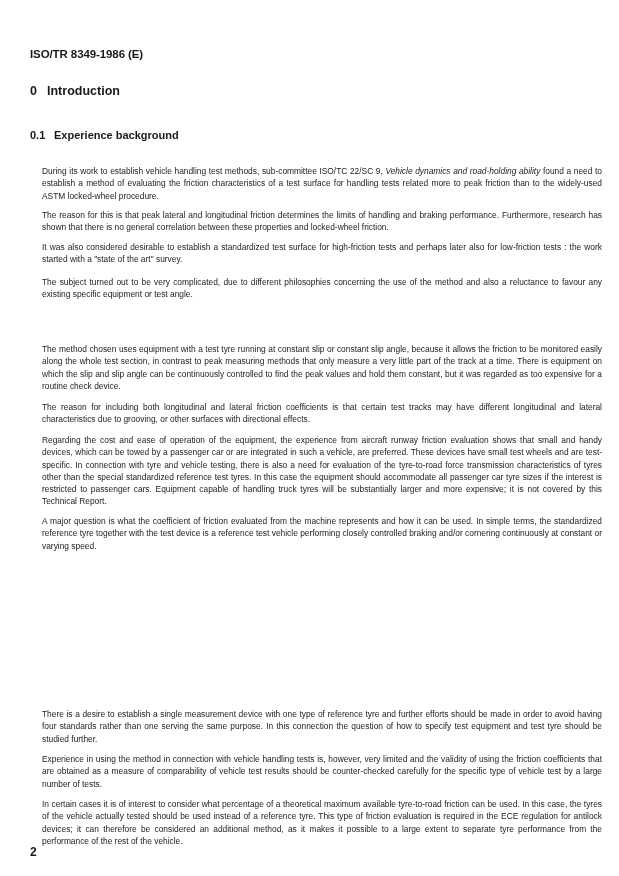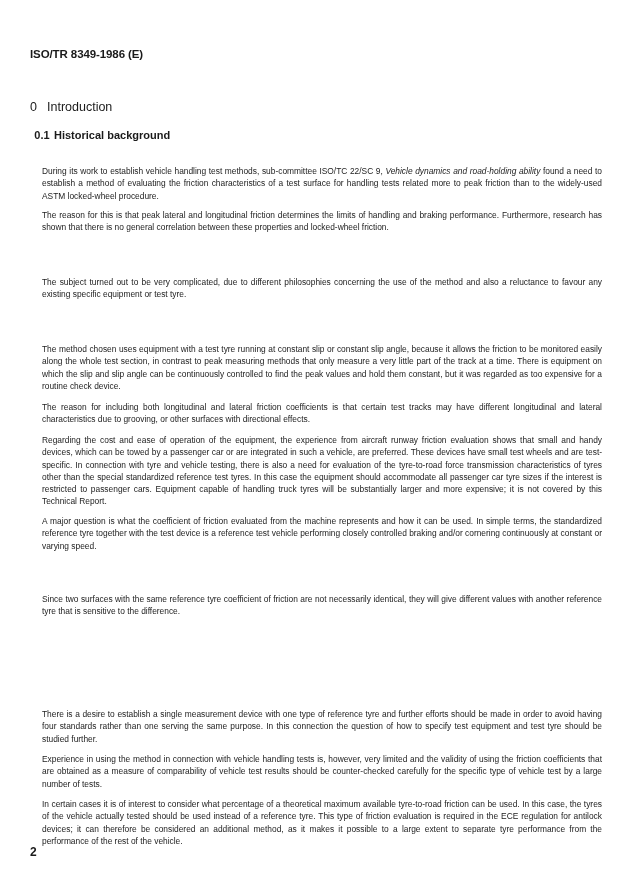--- a/index.html
+++ b/index.html
@@ -1,50 +1,50 @@
 <!DOCTYPE html>
 <html><head>
 <meta charset="utf-8">
 <style>
   html, body { margin: 0; padding: 0; background: #ffffff; }
   body { width: 619px; height: 876px; position: relative; overflow: hidden; color: #1a1a1a; }
   .page { position: absolute; left: 0; top: 0; width: 619px; height: 876px; background: #fff; }
   .doc-id { position: absolute; left: 30px; top: 48px; font-family: "Liberation Sans", sans-serif; font-weight: bold; font-size: 11.5px; letter-spacing: -0.1px; }
-  .h1 { position: absolute; left: 30px; top: 100px; font-family: "Liberation Sans", sans-serif; font-weight: normal; font-size: 12.5px; }
+  .h1 { position: absolute; left: 30px; top: 84px; font-family: "Liberation Sans", sans-serif; font-weight: bold; font-size: 12.5px; }
   .h1 .num { display: inline-block; width: 17px; }
   .h2 { position: absolute; left: 30px; font-family: "Liberation Sans", sans-serif; font-weight: bold; font-size: 11px; }
-  .h2 .num { display: inline-block; width: 24px; text-align: center; }
+  .h2 .num { display: inline-block; width: 24px; }
   .para { position: absolute; left: 30px; width: 560px; font-family: "Liberation Sans", sans-serif; font-size: 8.4px; line-height: 12.3px; text-align: justify; margin: 12px; color: #222; }
   .para i { font-style: italic; }
   .page-num { position: absolute; left: 30px; top: 845px; font-family: "Liberation Sans", sans-serif; font-weight: bold; font-size: 12px; }
 </style>
 </head>
 <body>
 
 <div class="page">
 
   <div class="doc-id">ISO/TR 8349-1986 (E)</div>
 
   <div class="h1">
     <span class="num">0</span><span>Introduction</span>
   </div>
 
   <div class="h2" style="top:129px">
-    <span class="num">0.1</span><span>Historical background</span>
+    <span class="num">0.1</span><span>Experience background</span>
   </div>
 
   <p class="para" style="top:153px"><span>During its work to establish vehicle handling test methods, sub-committee ISO/TC 22/SC 9, </span><i>Vehicle dynamics and road-holding ability</i><span> found a need to establish a method of evaluating the friction characteristics of a test surface for handling tests related more to peak friction than to the widely-used ASTM locked-wheel procedure.</span></p>
 
   <p class="para" style="top:197px">The reason for this is that peak lateral and longitudinal friction determines the limits of handling and braking performance. Furthermore, research has shown that there is no general correlation between these properties and locked-wheel friction.</p>
-  <p class="para" style="top:264px">The subject turned out to be very complicated, due to different philosophies concerning the use of the method and also a reluctance to favour any existing specific equipment or test tyre.</p>
+  <p class="para" style="top:229px">It was also considered desirable to establish a standardized test surface for high-friction tests and perhaps later also for low-friction tests : the work started with a "state of the art" survey.</p>
+  <p class="para" style="top:264px">The subject turned out to be very complicated, due to different philosophies concerning the use of the method and also a reluctance to favour any existing specific equipment or test angle.</p>
   <p class="para" style="top:331px">The method chosen uses equipment with a test tyre running at constant slip or constant slip angle, because it allows the friction to be monitored easily along the whole test section, in contrast to peak measuring methods that only measure a very little part of the track at a time. There is equipment on which the slip and slip angle can be continuously controlled to find the peak values and hold them constant, but it was regarded as too expensive for a routine check device.</p>
   <p class="para" style="top:389px">The reason for including both longitudinal and lateral friction coefficients is that certain test tracks may have different longitudinal and lateral characteristics due to grooving, or other surfaces with directional effects.</p>
   <p class="para" style="top:422px">Regarding the cost and ease of operation of the equipment, the experience from aircraft runway friction evaluation shows that small and handy devices, which can be towed by a passenger car or are integrated in such a vehicle, are preferred. These devices have small test wheels and are test-specific. In connection with tyre and vehicle testing, there is also a need for evaluation of the tyre-to-road force transmission characteristics of tyres other than the special standardized reference test tyres. In this case the equipment should accommodate all passenger car tyre sizes if the interest is restricted to passenger cars. Equipment capable of handling truck tyres will be substantially larger and more expensive; it is not covered by this Technical Report.</p>
   <p class="para" style="top:503px">A major question is what the coefficient of friction evaluated from the machine represents and how it can be used. In simple terms, the standardized reference tyre together with the test device is a reference test vehicle performing closely controlled braking and/or cornering continuously at constant or varying speed.</p>
-  <p class="para" style="top:581px">Since two surfaces with the same reference tyre coefficient of friction are not necessarily identical, they will give different values with another reference tyre that is sensitive to the difference.</p>
 
 
   <p class="para" style="top:696px">There is a desire to establish a single measurement device with one type of reference tyre and further efforts should be made in order to avoid having four standards rather than one serving the same purpose. In this connection the question of how to specify test equipment and test tyre should be studied further.</p>
   <p class="para" style="top:741px">Experience in using the method in connection with vehicle handling tests is, however, very limited and the validity of using the friction coefficients that are obtained as a measure of comparability of vehicle test results should be counter-checked carefully for the specific type of vehicle test by a large number of tests.</p>
   <p class="para" style="top:786px">In certain cases it is of interest to consider what percentage of a theoretical maximum available tyre-to-road friction can be used. In this case, the tyres of the vehicle actually tested should be used instead of a reference tyre. This type of friction evaluation is required in the ECE regulation for antilock devices; it can therefore be considered an additional method, as it makes it possible to a large extent to separate tyre performance from the performance of the rest of the vehicle.</p>
 
   <div class="page-num">2</div>
 
 </div>
 

